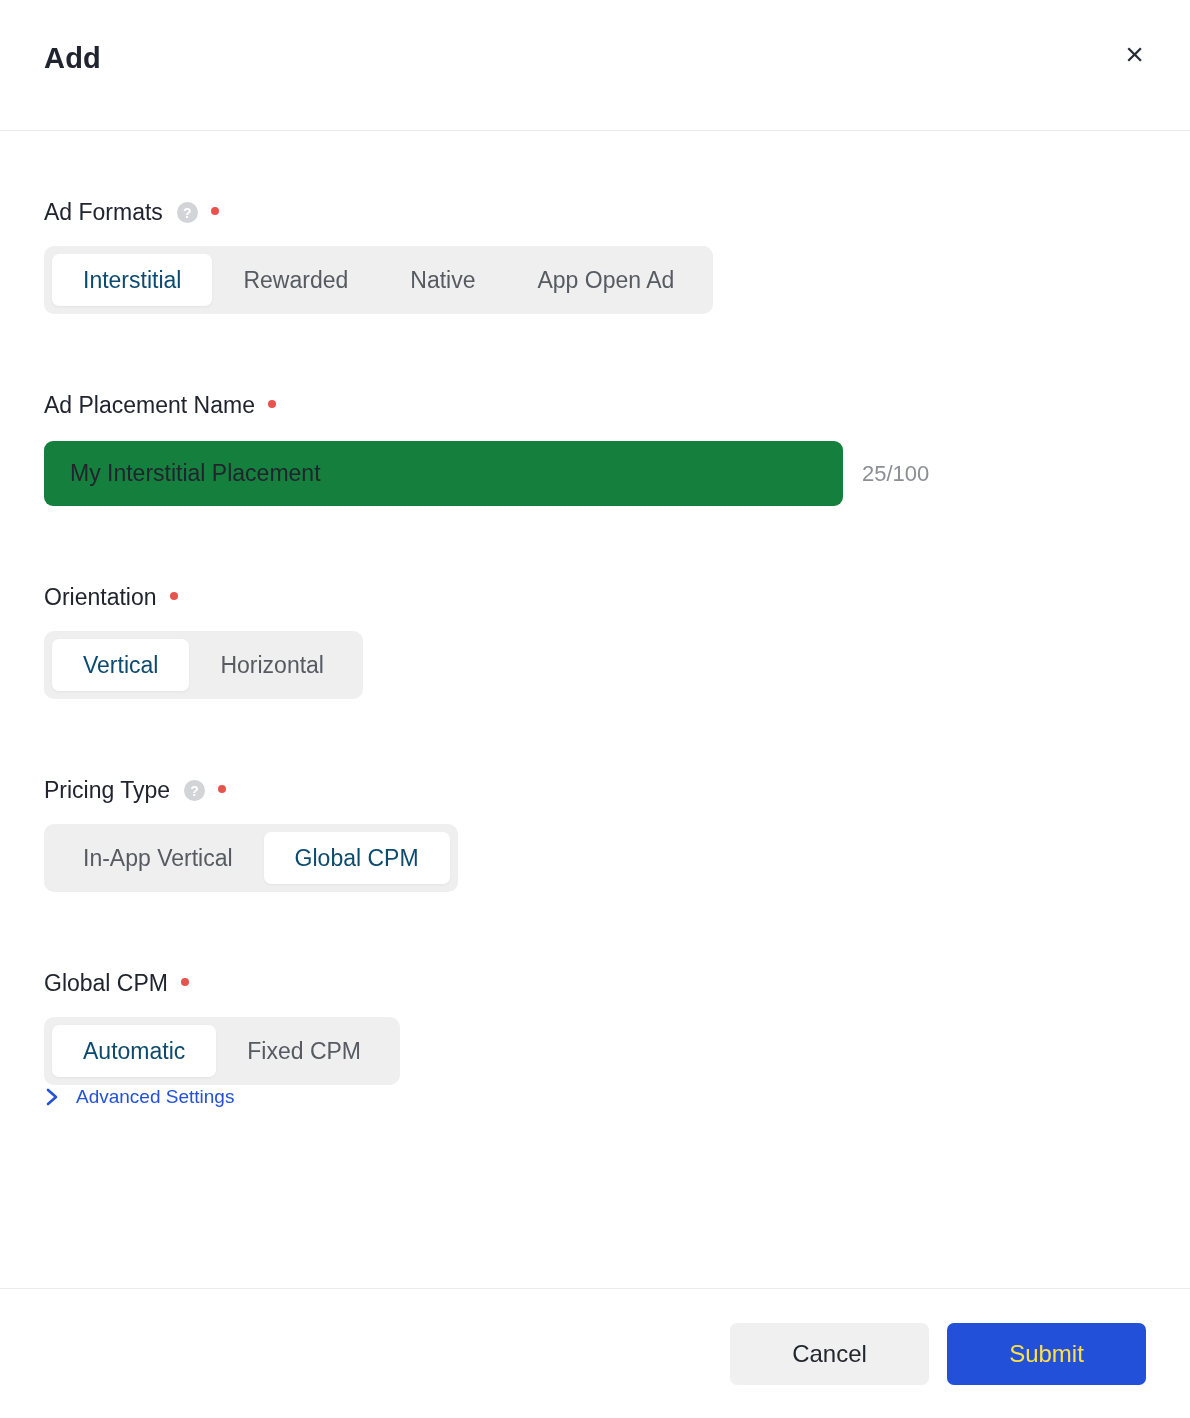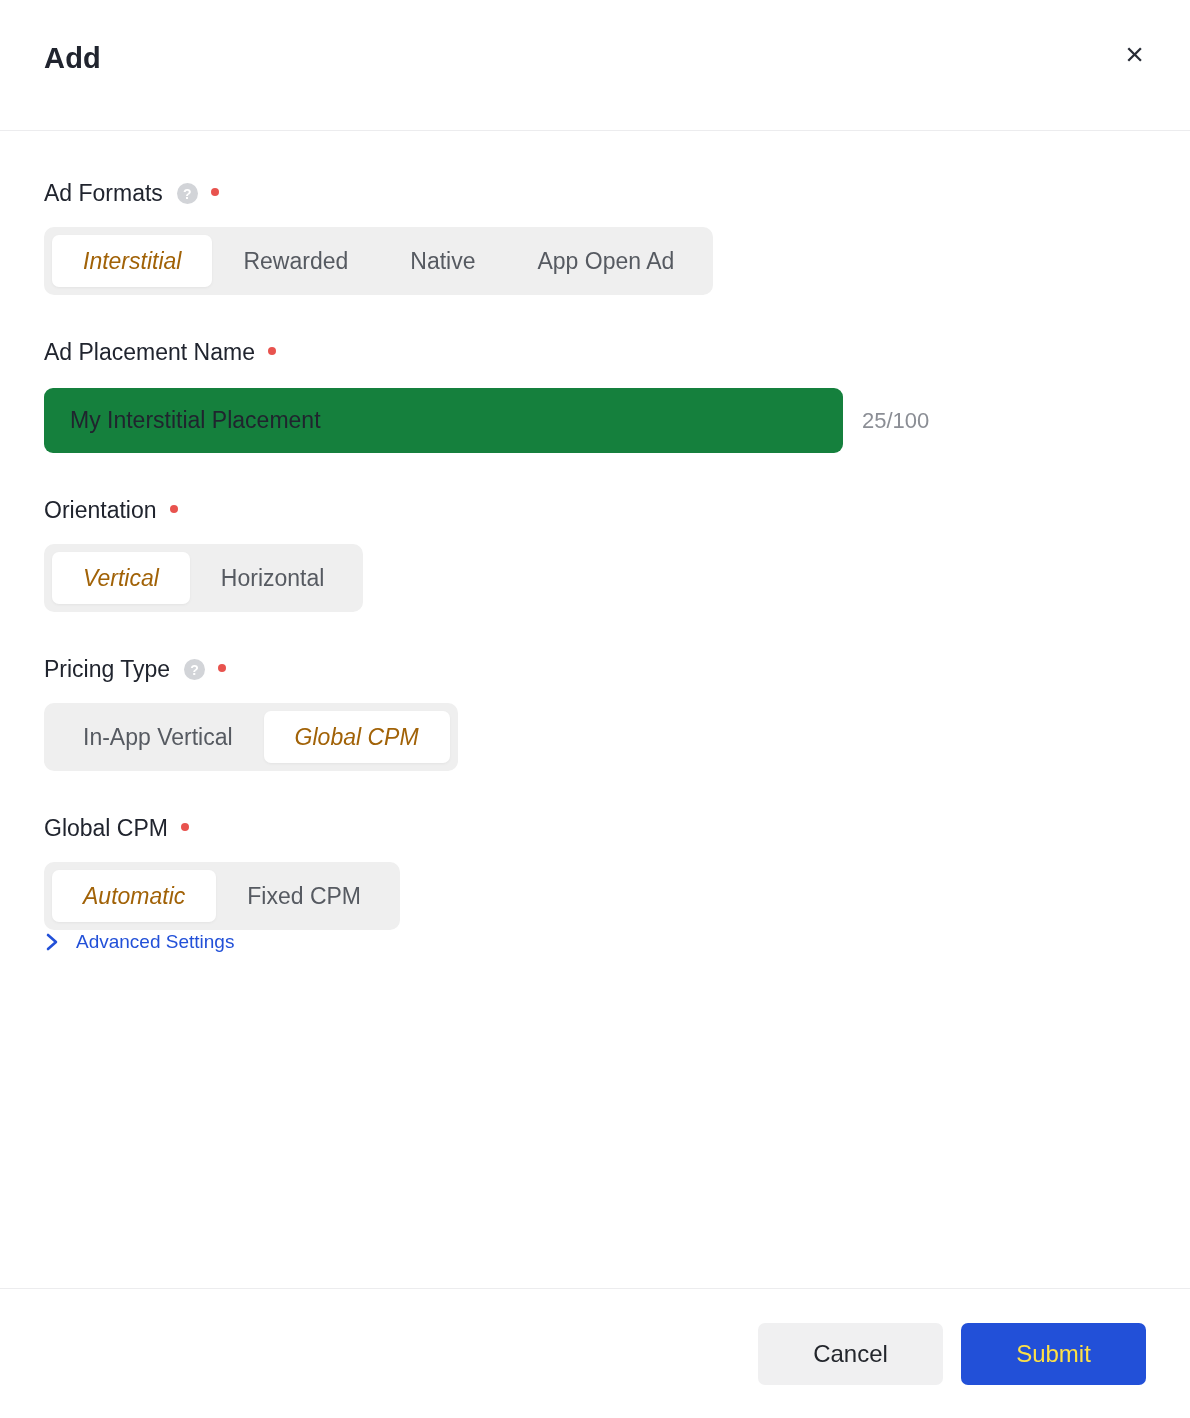--- a/index.html
+++ b/index.html
@@ -36,22 +36,22 @@
     font-size: 32px;
     font-weight: 400;
     line-height: 1;
     color: #282c36;
     cursor: pointer;
     padding: 0 2px;
     margin-top: -4px;
   }
   
   .modal-body { padding: 0 44px; }
-  .form-section { margin-top: 44px; }
-  .form-section.first { margin-top: 49px; }
+  .form-section { margin-top: 78px; }
+  .form-section.first { margin-top: 68px; }
   .label-row {
     display: flex;
     align-items: center;
   }
   .field-label {
     font-size: 23px;
     color: #20242e;
   }
   .help-icon {
     width: 21px;
@@ -91,23 +91,22 @@
     font-size: 23px;
     color: #565a61;
     padding: 12px 31px;
     border-radius: 7px;
     cursor: pointer;
     white-space: nowrap;
     line-height: 28px;
   }
   .segment.selected {
     background: #ffffff;
-    color: #a16207;
+    color: #0c4a6e;
     box-shadow: 0 1px 3px rgba(0,0,0,0.05);
-    font-style: italic;
   }
   
   .input-row {
     display: flex;
     align-items: center;
     margin-top: 22px;
   }
   .text-input {
     width: 799px;
     height: 65px;
@@ -153,21 +152,21 @@
     border-top: 1px solid #ececee;
     background: #ffffff;
     display: flex;
     align-items: center;
     justify-content: flex-end;
     padding: 0 44px;
     gap: 18px;
   }
   .btn {
     height: 62px;
-    width: 185px;
+    width: 199px;
     border: none;
     border-radius: 7px;
     font-family: inherit;
     font-size: 24px;
     cursor: pointer;
   }
   .btn-cancel {
     background: #f0f0f1;
     color: #23262c;
   }

